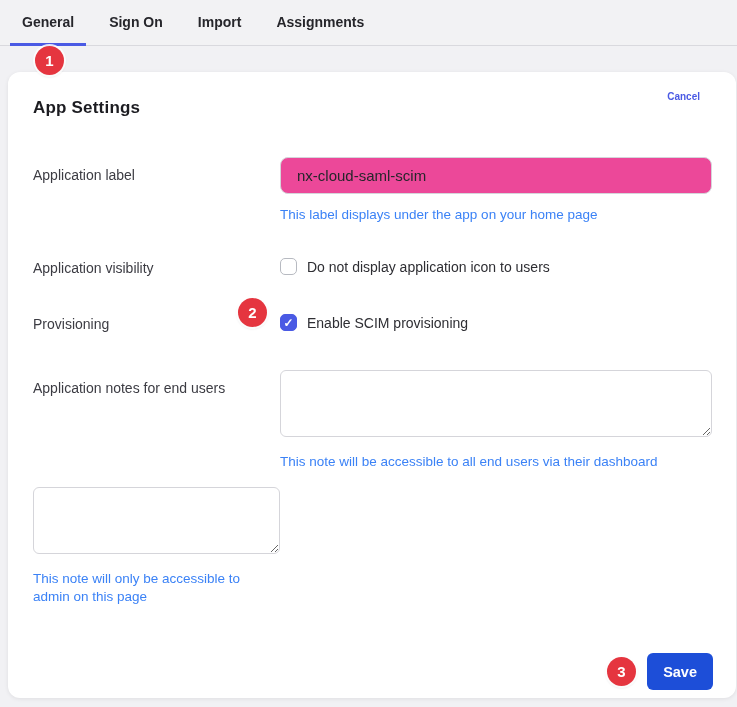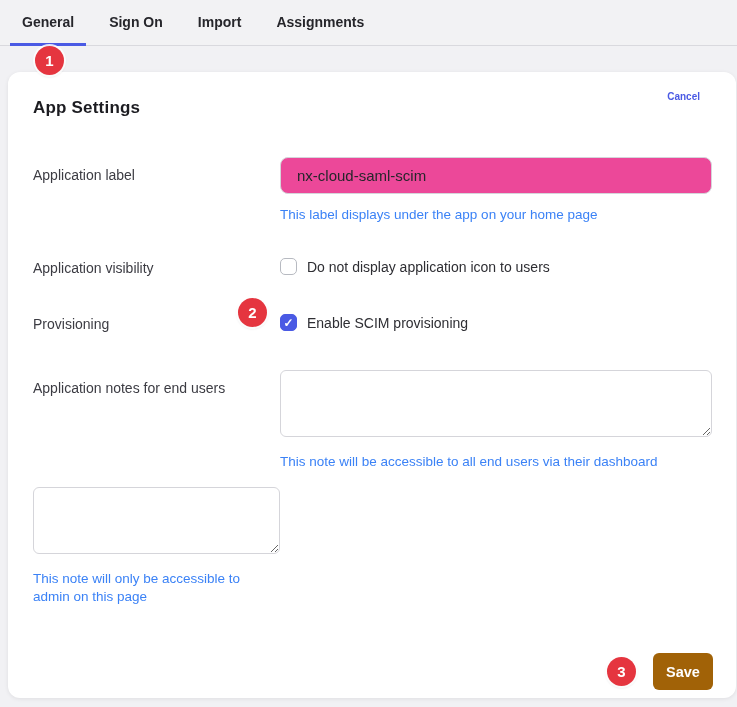--- a/index.html
+++ b/index.html
@@ -149,22 +149,22 @@
   }
   
   .card-footer {
     position:absolute;
     right:23px;
     bottom:8px;
   }
   .save-button {
     min-width:60px;
     height:37px;
-    padding:0 10px;
-    background:#a16207;
+    padding:0 16px;
+    background:#1d4ed8;
     color:#fff;
     font-family:"Liberation Sans", sans-serif;
     font-size:14.5px;
     font-weight:700;
     border:none;
     border-radius:6px;
     cursor:pointer;
   }
   
   .badge {

